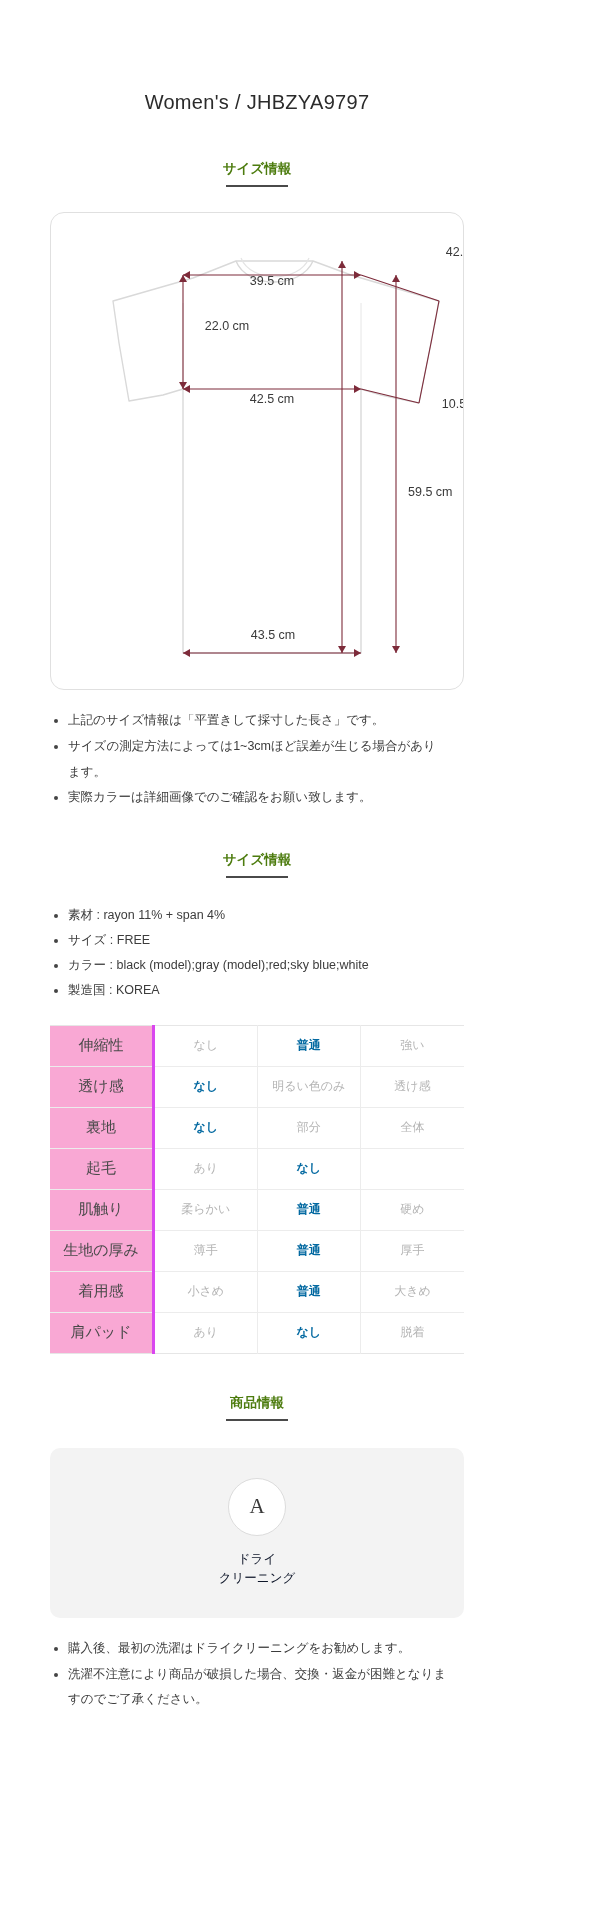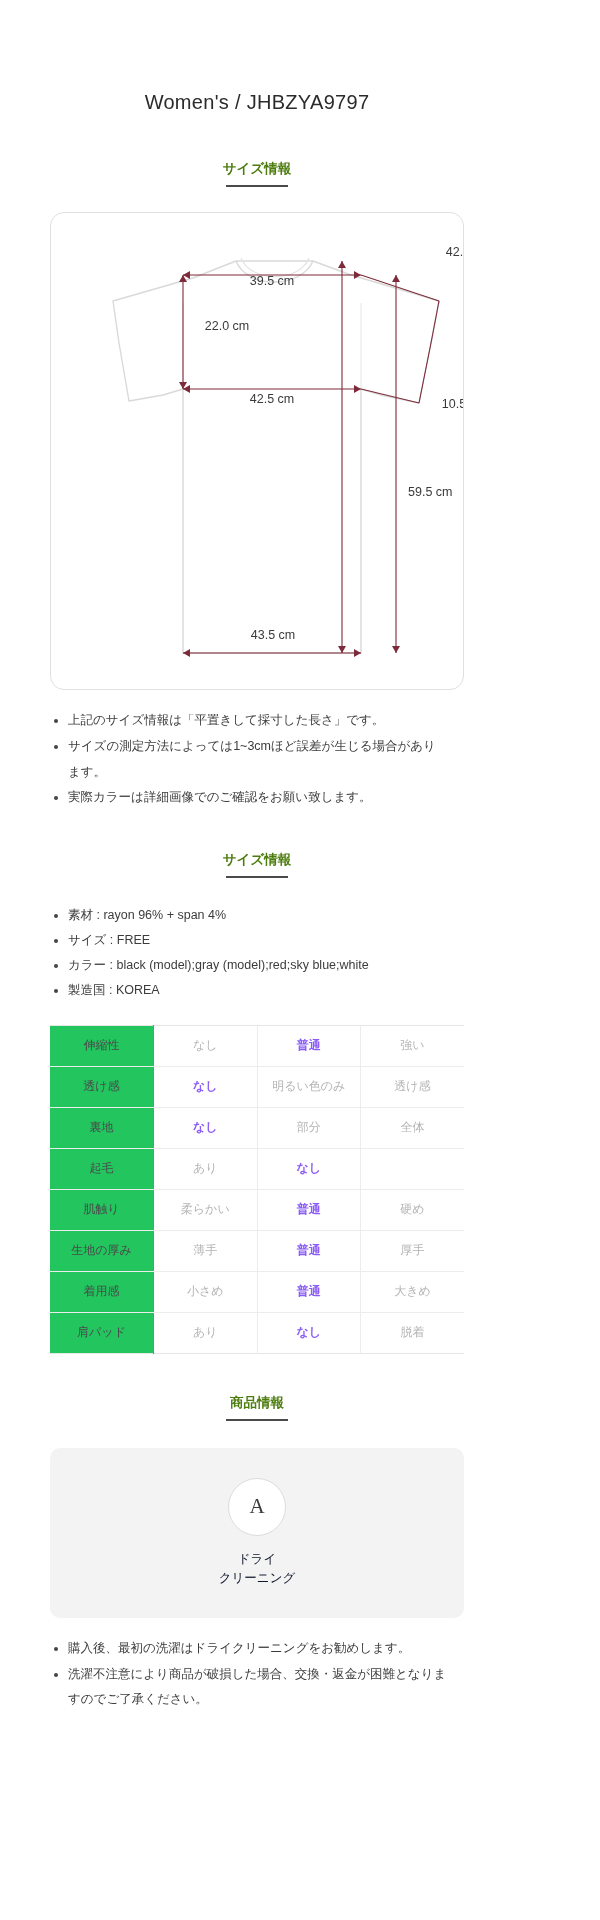--- a/index.html
+++ b/index.html
@@ -101,28 +101,28 @@
     font-size: 12px;
     text-align: center;
     vertical-align: middle;
     border-right: 1px solid #ececec;
     border-bottom: 1px solid #ececec;
     color: #b4b4b4;
   }
   table.spec tr:last-child td { border-bottom: none; }
   table.spec td:last-child { border-right: none; }
   table.spec td.label {
-    background: #22c55e;
+    background: #f9a8d4;
     color: #4a4a4a;
-    font-size: 12px;
+    font-size: 15px;
     width: 25%;
-    border-right: 1px solid #d946ef;
+    border-right: 3px solid #d946ef;
   }
   table.spec td.on {
-    color: #8b5cf6;
+    color: #0369a1;
     font-weight: 700;
   }
 
   
   .care-card {
     margin-top: 20px;
     background: #f3f3f3;
     border-radius: 10px;
     height: 170px;
     display: flex;
@@ -233,21 +233,21 @@
     <li>サイズの測定方法によっては1~3cmほど誤差が生じる場合があります。</li>
     <li>実際カラーは詳細画像でのご確認をお願い致します。</li>
   </ul>
 
   <div class="section-heading">
     <span>サイズ情報</span>
     <span class="rule"></span>
   </div>
 
   <ul class="notes tight">
-    <li>素材 : rayon 96% + span 4%</li>
+    <li>素材 : rayon 11% + span 4%</li>
     <li>サイズ : FREE</li>
     <li>カラー : black (model);gray (model);red;sky blue;white</li>
     <li>製造国 : KOREA</li>
   </ul>
 
   <table class="spec">
     <tbody>
       <tr>
         <td class="label">伸縮性</td>
         <td>なし</td>

